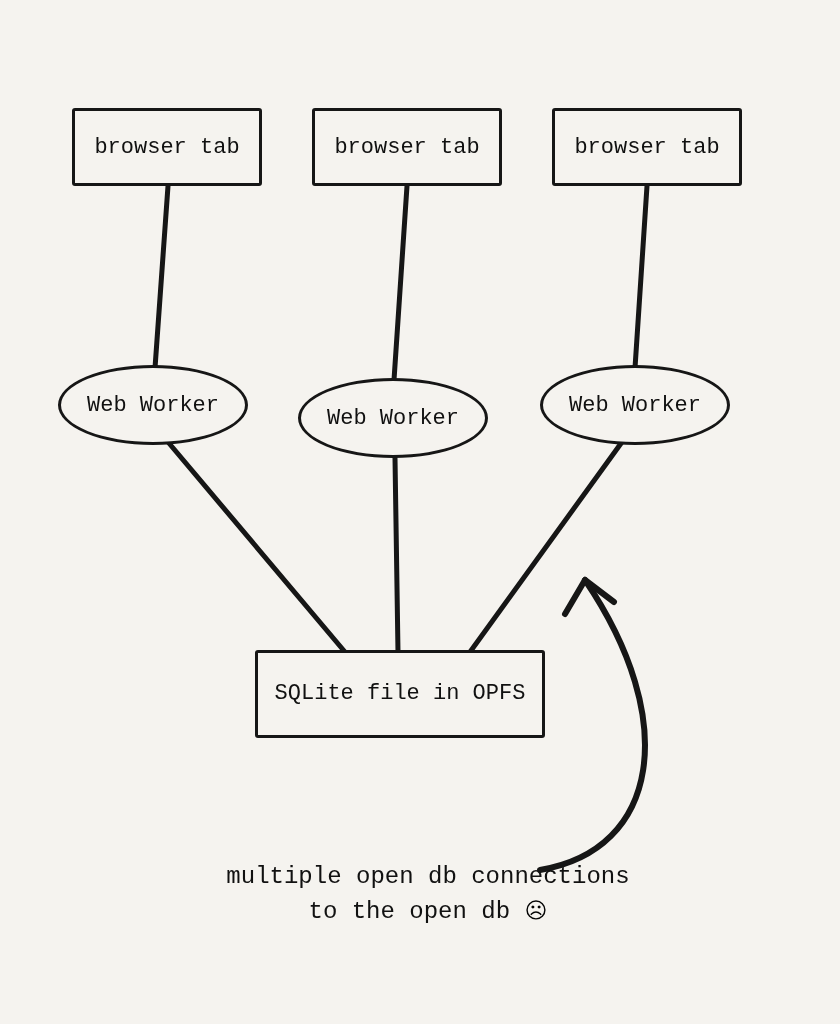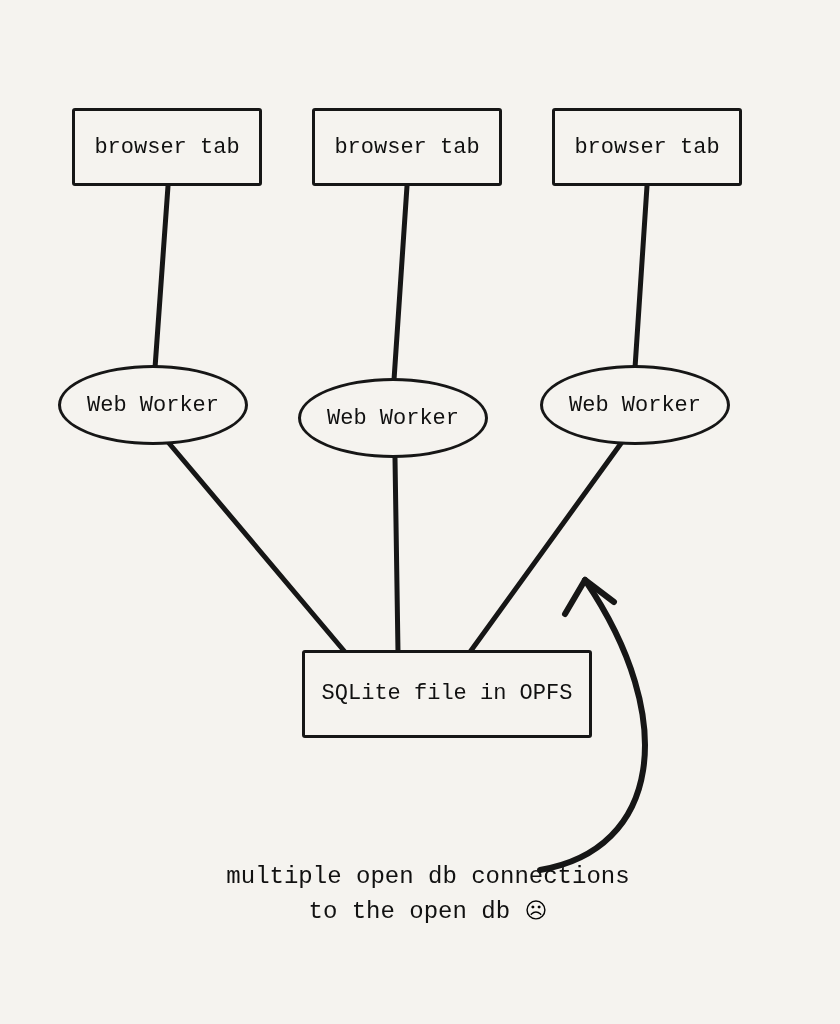--- a/index.html
+++ b/index.html
@@ -44,21 +44,20 @@
     .tab2 { left: 312px; top: 108px; width: 190px; height: 78px; }
     .tab3 { left: 552px; top: 108px; width: 190px; height: 78px; }
 
     .ww1 { left: 58px;  top: 365px; width: 190px; height: 80px; }
     .ww2 { left: 298px; top: 378px; width: 190px; height: 80px; }
     .ww3 { left: 540px; top: 365px; width: 190px; height: 80px; }
 
     .db {
       left: 255px; top: 650px; width: 290px; height: 88px;
       line-height: 1.25;
-      margin-left: 47px;
     }
 
     .caption {
       position: absolute;
       left: 0; right: 0;
       top: 860px;
       text-align: center;
       font-size: 24px;
       color: #111;
       line-height: 1.4;

